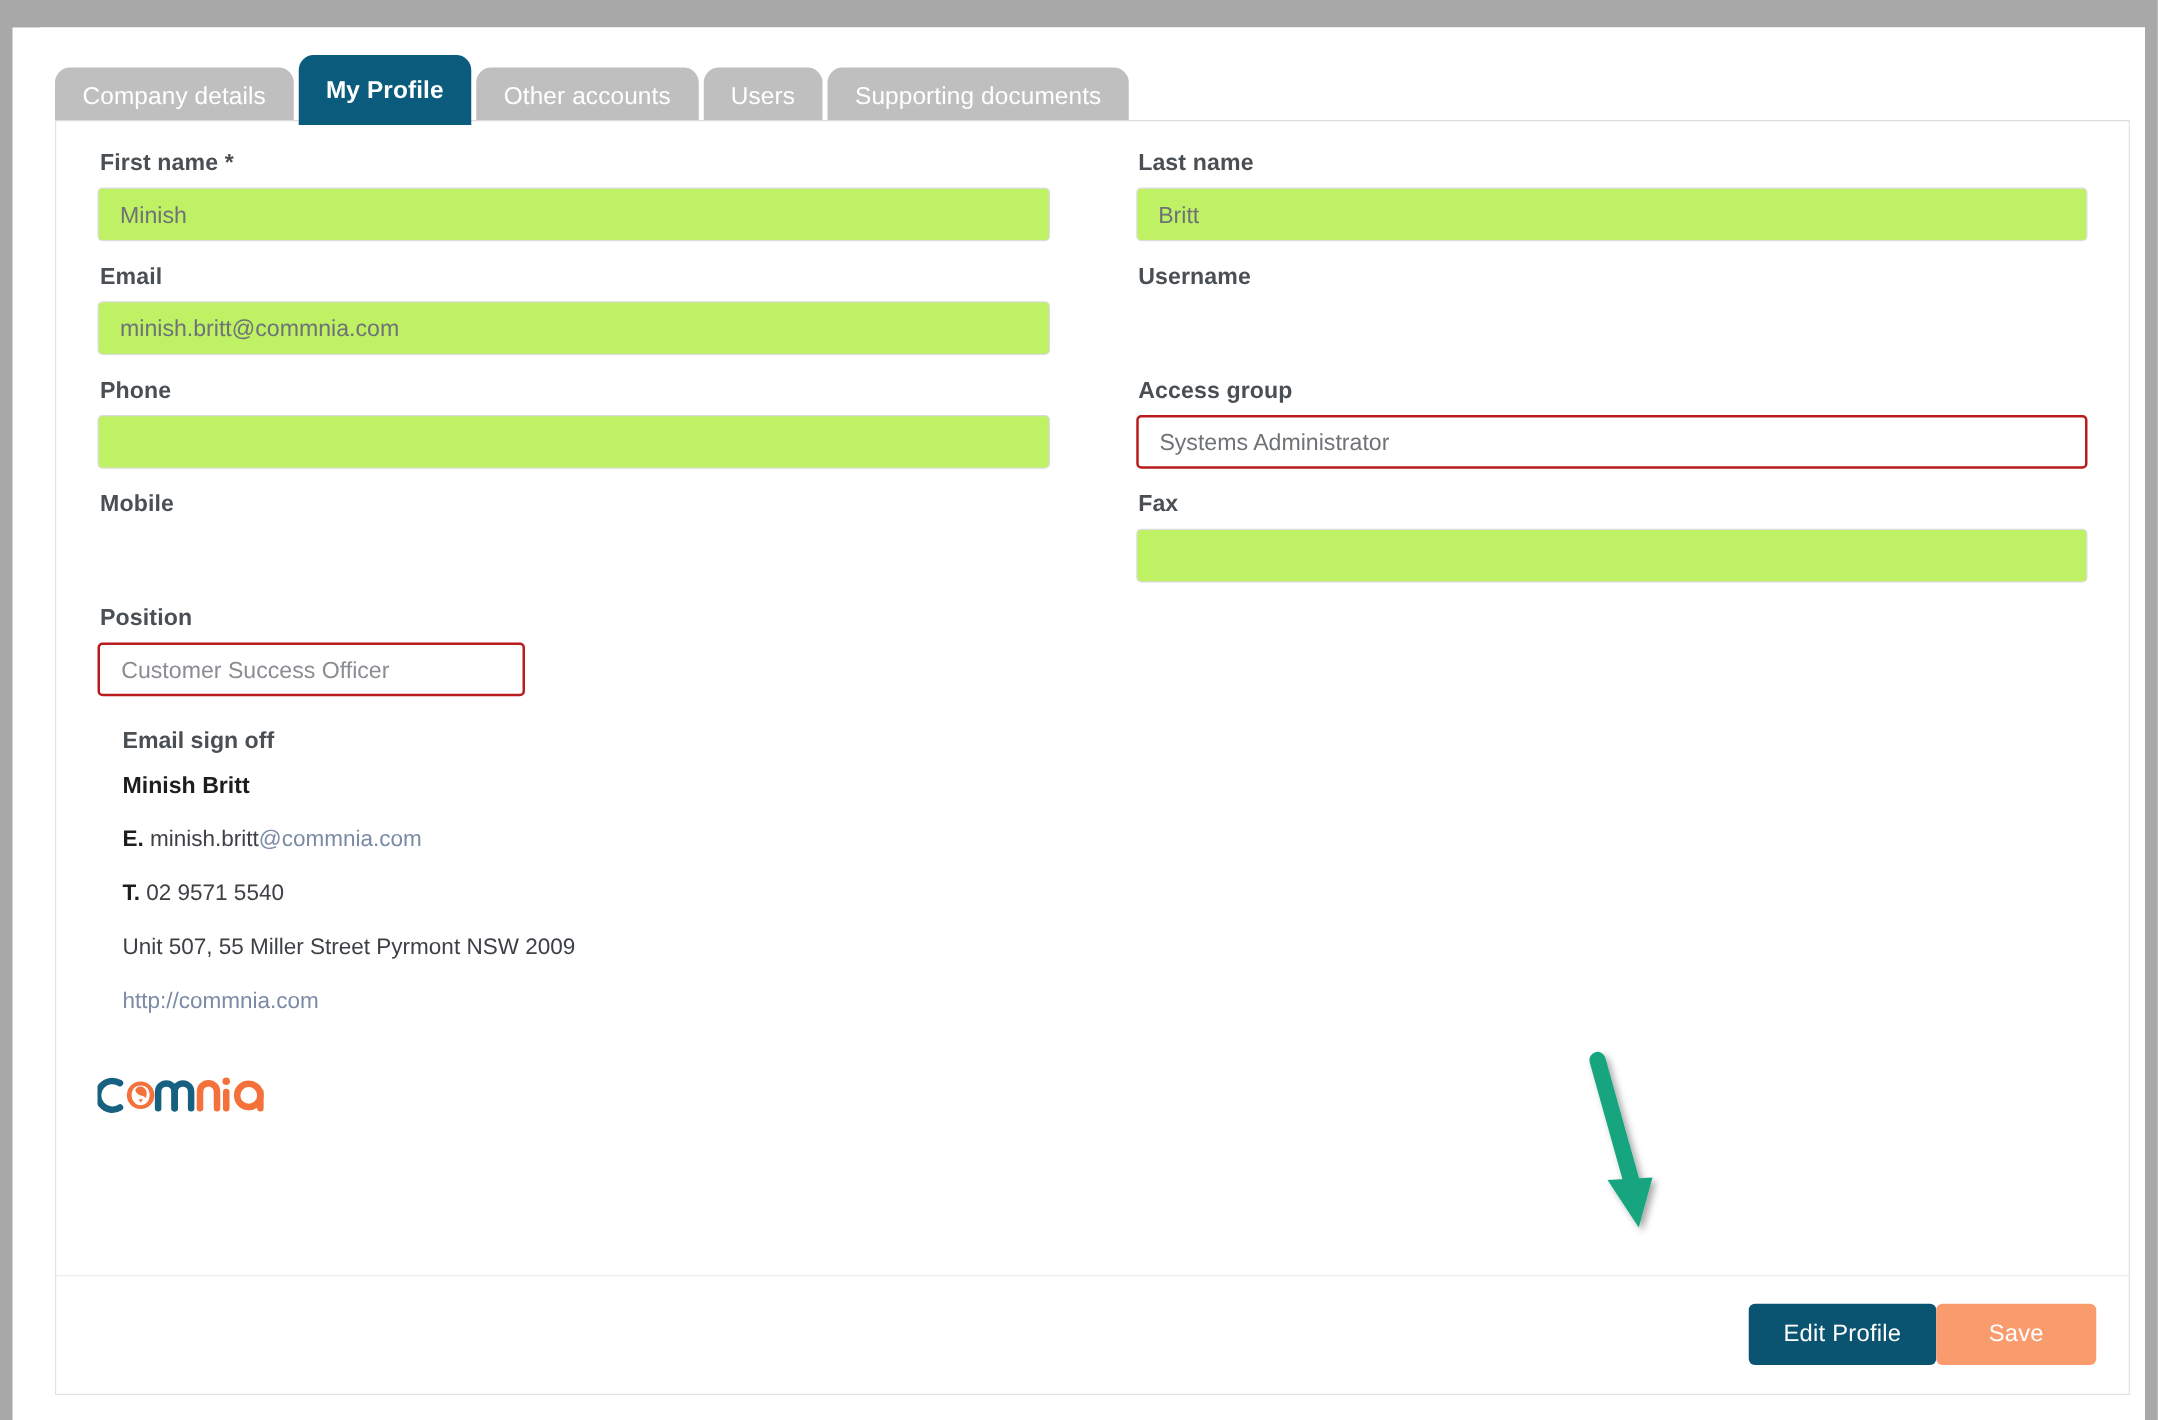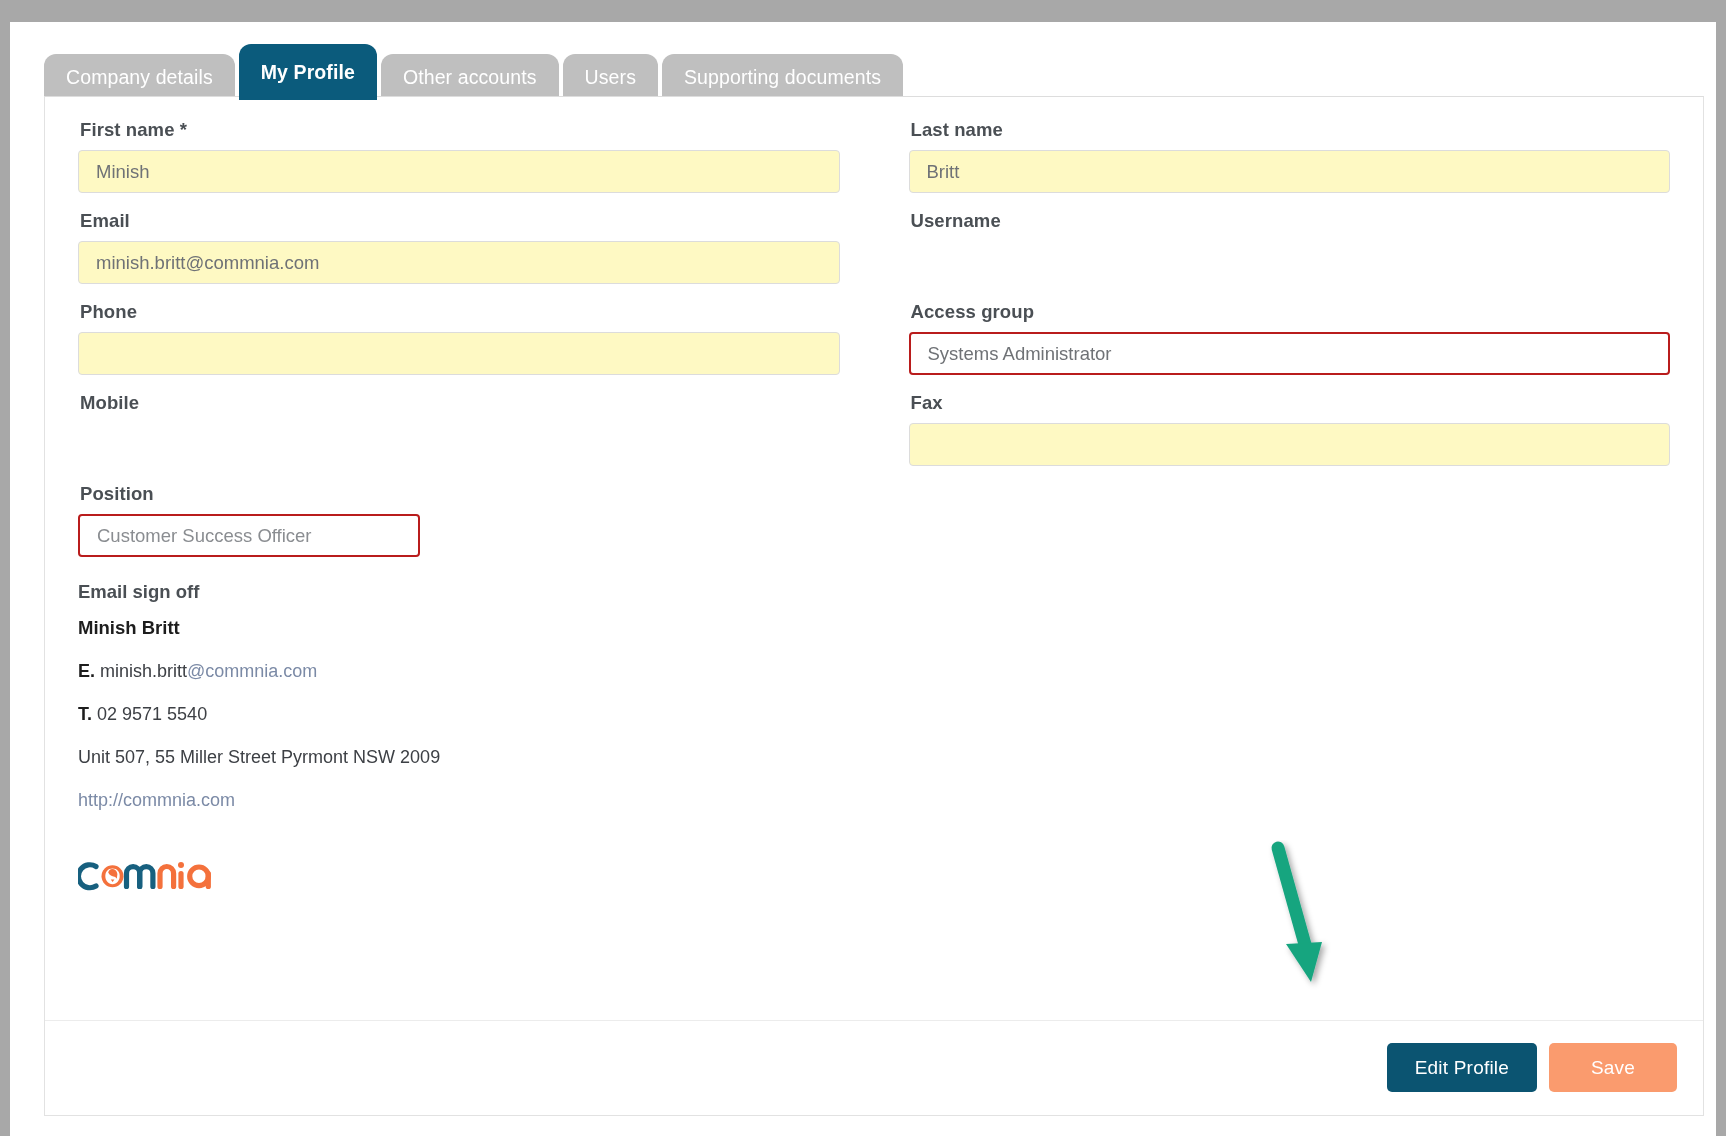--- a/index.html
+++ b/index.html
@@ -103,41 +103,42 @@
     color: #4a4f54;
     margin: 0 0 9px 2px;
     letter-spacing: .1px;
   }
   .finput {
     box-sizing: border-box;
     width: 100%;
     height: 43px;
     border: 1px solid #dcdcdc;
     border-radius: 4px;
-    background: #fef9c3;
+    background: #bef264;
     color: #6f7276;
     font-size: 18.5px;
     font-family: "Liberation Sans", sans-serif;
     padding: 0 17px;
     line-height: 41px;
     outline: none;
   }
   .finput.editable {
     background: #ffffff;
     border: 2px solid #b91c1c;
     color: #6f7276;
   }
   .finput.narrow {
     width: 342px;
   }
   .finput::placeholder { color: #8a8d91; opacity: 1; }
 
   
   .sig {
     margin-top: 7px;
+    margin-left: 20px;
   }
   .sig-label {
     font-size: 18.5px;
     font-weight: 700;
     color: #4a4f54;
     margin-bottom: 14px;
   }
   .sig-name {
     font-size: 18.5px;
     font-weight: 700;
@@ -169,21 +170,20 @@
     right: 0;
     bottom: 0;
     height: 94px;
     border-top: 1px solid #ececec;
   }
   .footer-btns {
     position: absolute;
     right: 26px;
     top: 22px;
     display: flex;
-    gap: 12px;
   }
   .btn {
     border: none;
     border-radius: 5px;
     font-size: 19px;
     font-family: "Liberation Sans", sans-serif;
     color: #ffffff;
     height: 49px;
     cursor: pointer;
     padding: 0 28px;

